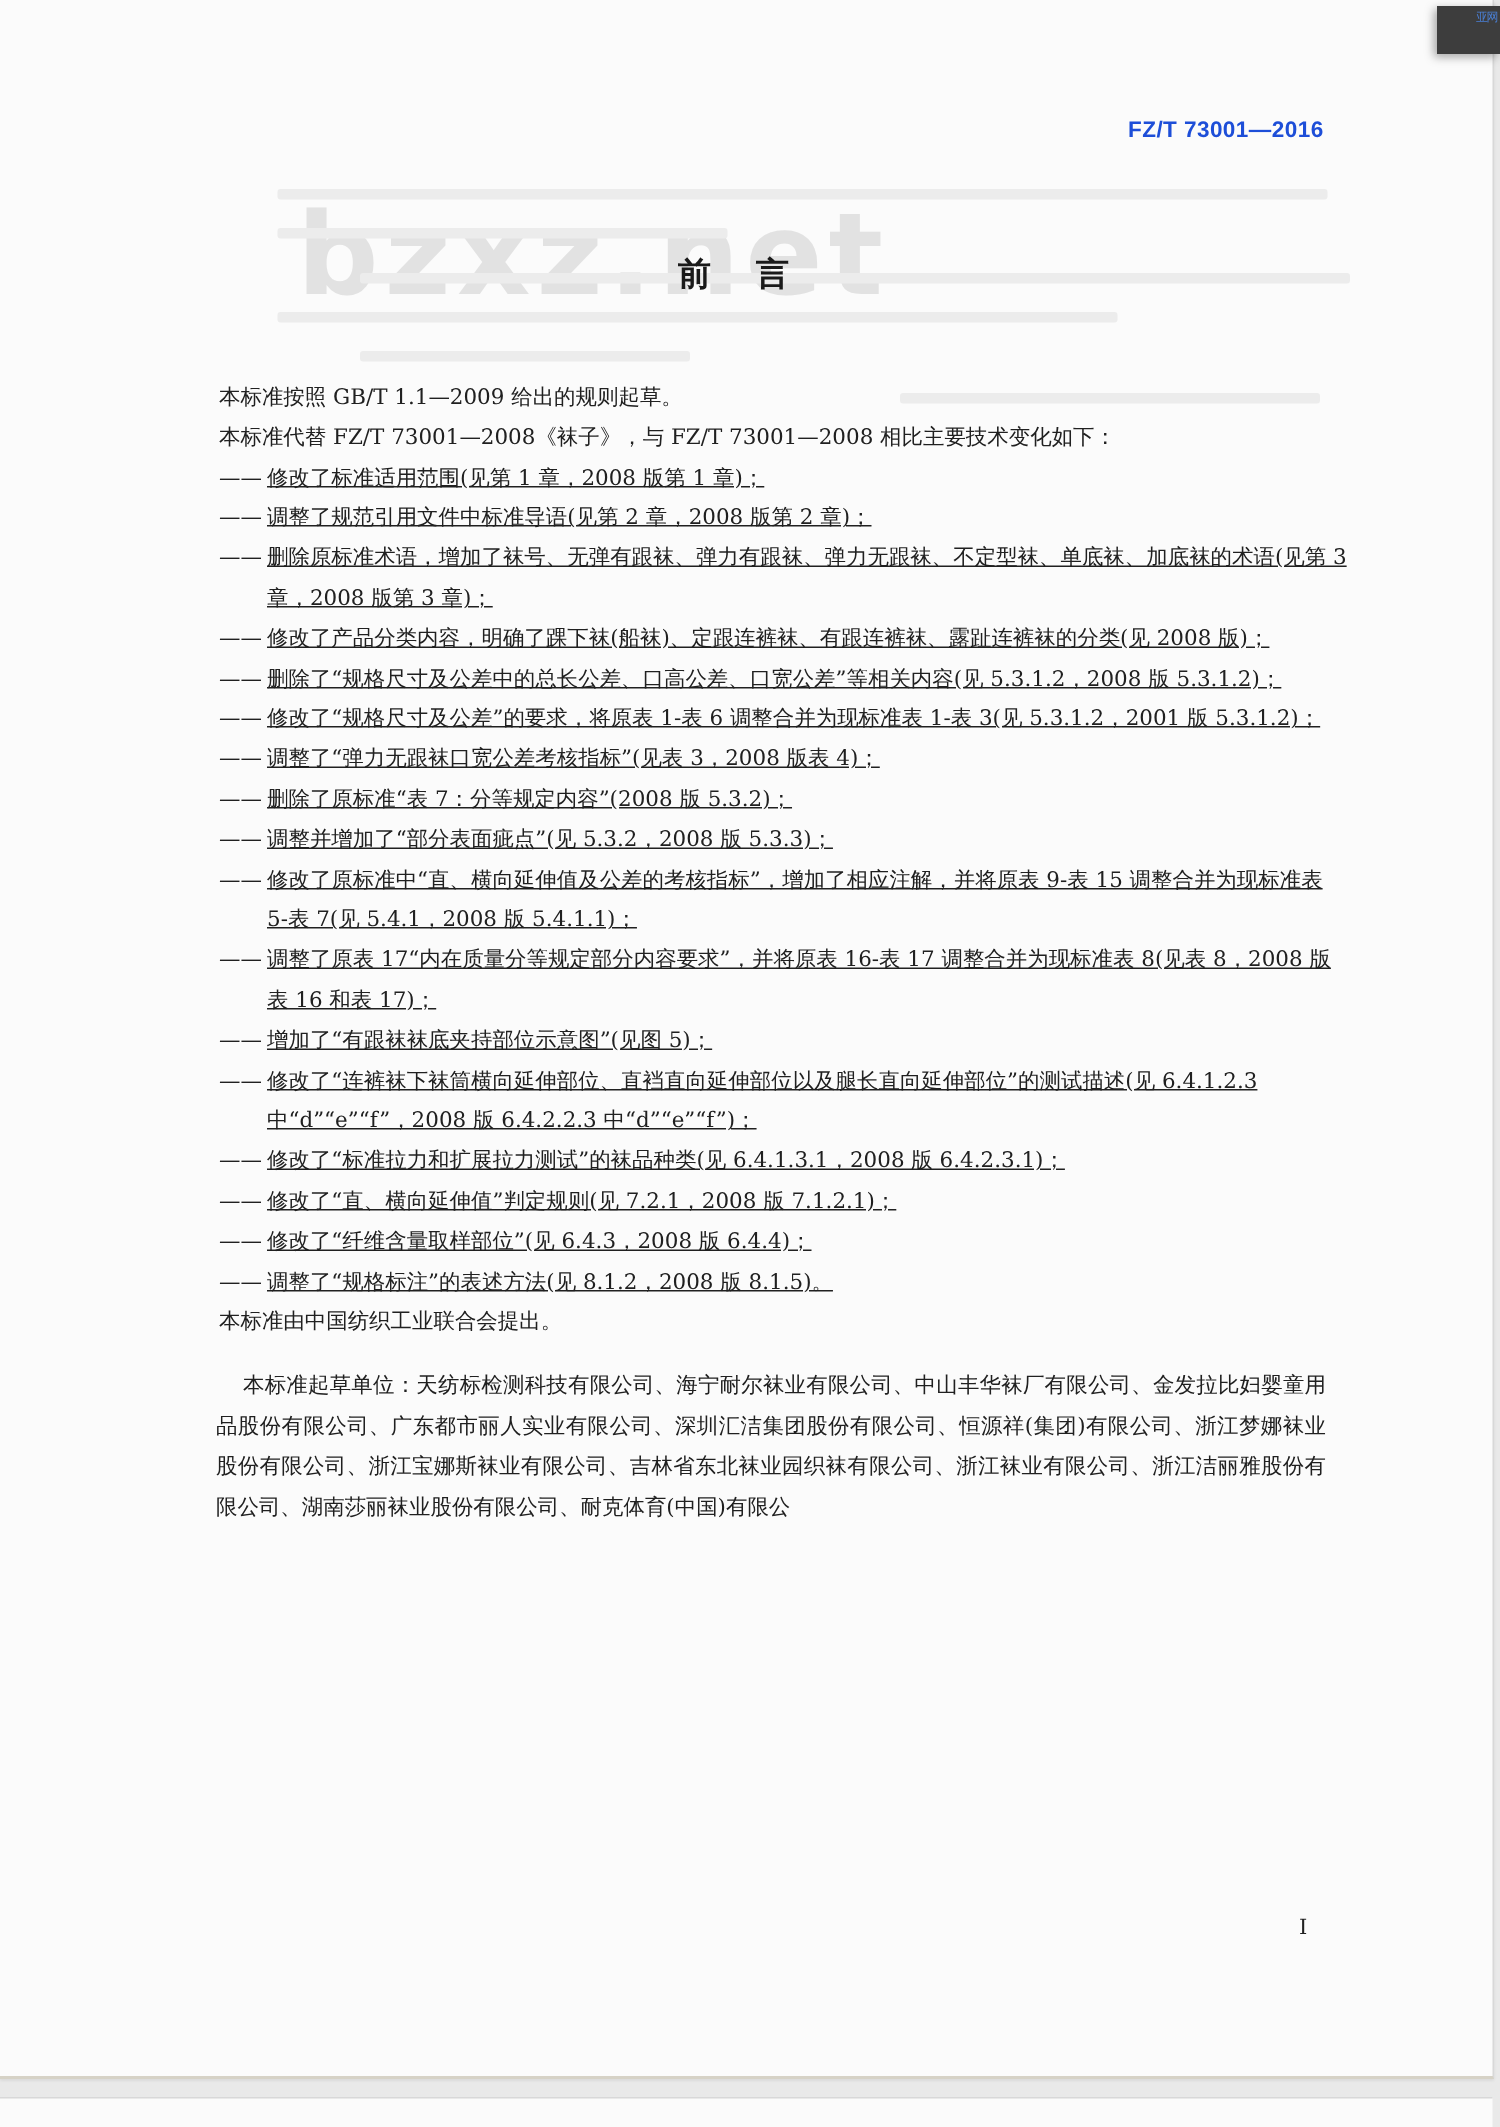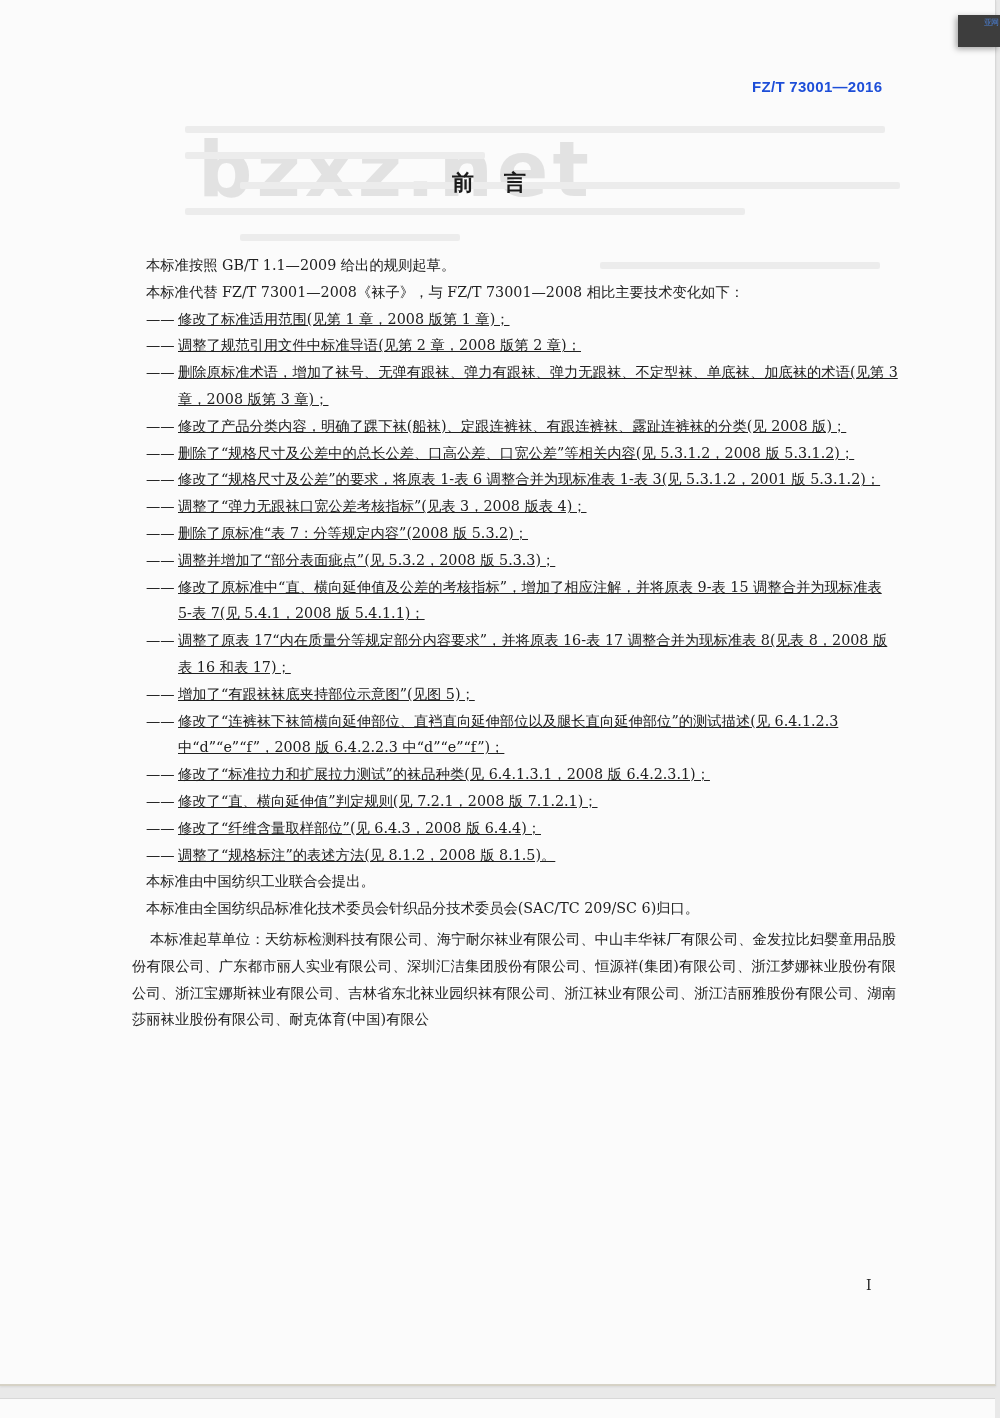--- a/index.html
+++ b/index.html
@@ -15,21 +15,21 @@
     border-right: 1px solid #d8d8d8;
     border-bottom: 2px solid #d6d2c6;
     box-shadow: 0 1px 2px rgba(0,0,0,0.08);
     overflow: hidden;
   }
   .next-page {
     position: absolute; left: 0; top: 1398px; width: 995px; height: 30px;
     background: #fbfbfb; border-top: 1px solid #d8d8d8;
   }
   .corner-widget {
-    position: absolute; right: 0; top: 15px; width: 42px; height: 32px;
+    position: absolute; right: 0; top: 4px; width: 42px; height: 32px;
     background: #3d3d3d; box-shadow: -2px 2px 6px rgba(0,0,0,0.35);
   }
   .corner-widget .glyph {
     position: absolute; right: 2px; top: 2px; font-size: 8px; color: #4a7fd4;
     font-family: "DejaVu Sans", sans-serif; letter-spacing: -1px;
   }
   .std-number {
     position: absolute; left: 752px; top: 78px;
     font-family: "Liberation Sans", sans-serif; font-weight: bold; font-size: 15px;
     color: #1d4ed8; letter-spacing: 0.3px;
@@ -50,21 +50,21 @@
   }
   .body-text {
     position: absolute; left: 128px; top: 252px; width: 772px; z-index: 2;
     font-size: 14.3px; line-height: 26.8px; color: #202020;
   }
   .para { margin: 0; text-indent: 18px; }
   .item {
     margin: 0; padding-left: 50px; text-indent: -32px; position: relative; text-decoration: underline;
   }
   .item .dash { display: inline-block; width: 32px; text-indent: 0; }
-  .org { margin: 4px; text-indent: 18px; text-align: justify; }
+  .org { margin: 16px; text-indent: 18px; text-align: justify; }
   .page-num {
     position: absolute; left: 866px; top: 1277px;
     font-size: 14px; color: #222;
   }
 </style>
 </head>
 <body>
 
 <div class="page">
 
@@ -99,21 +99,20 @@
       <p class="item"><span class="dash">——</span><span>调整了原表 17“内在质量分等规定部分内容要求”，并将原表 16-表 17 调整合并为现标准表 8(见表 8，2008 版表 16 和表 17)；</span></p>
       <p class="item"><span class="dash">——</span><span>增加了“有跟袜袜底夹持部位示意图”(见图 5)；</span></p>
       <p class="item"><span class="dash">——</span><span>修改了“连裤袜下袜筒横向延伸部位、直裆直向延伸部位以及腿长直向延伸部位”的测试描述(见 6.4.1.2.3 中“d”“e”“f”，2008 版 6.4.2.2.3 中“d”“e”“f”)；</span></p>
       <p class="item"><span class="dash">——</span><span>修改了“标准拉力和扩展拉力测试”的袜品种类(见 6.4.1.3.1，2008 版 6.4.2.3.1)；</span></p>
       <p class="item"><span class="dash">——</span><span>修改了“直、横向延伸值”判定规则(见 7.2.1，2008 版 7.1.2.1)；</span></p>
       <p class="item"><span class="dash">——</span><span>修改了“纤维含量取样部位”(见 6.4.3，2008 版 6.4.4)；</span></p>
       <p class="item"><span class="dash">——</span><span>调整了“规格标注”的表述方法(见 8.1.2，2008 版 8.1.5)。</span></p>
     </div>
 
     <p class="para">本标准由中国纺织工业联合会提出。</p>
-    <p class="para">本标准由全国纺织品标准化技术委员会针织品分技术委员会(SAC/TC 209/SC 6)归口。</p>
     <p class="org">本标准起草单位：天纺标检测科技有限公司、海宁耐尔袜业有限公司、中山丰华袜厂有限公司、金发拉比妇婴童用品股份有限公司、广东都市丽人实业有限公司、深圳汇洁集团股份有限公司、恒源祥(集团)有限公司、浙江梦娜袜业股份有限公司、浙江宝娜斯袜业有限公司、吉林省东北袜业园织袜有限公司、浙江袜业有限公司、浙江洁丽雅股份有限公司、湖南莎丽袜业股份有限公司、耐克体育(中国)有限公</p>
   </div>
 
   <div class="page-num">I</div>
 </div>
 
 <div class="next-page"></div>
 
 <div class="corner-widget">
   <span class="glyph">亚网</span>

